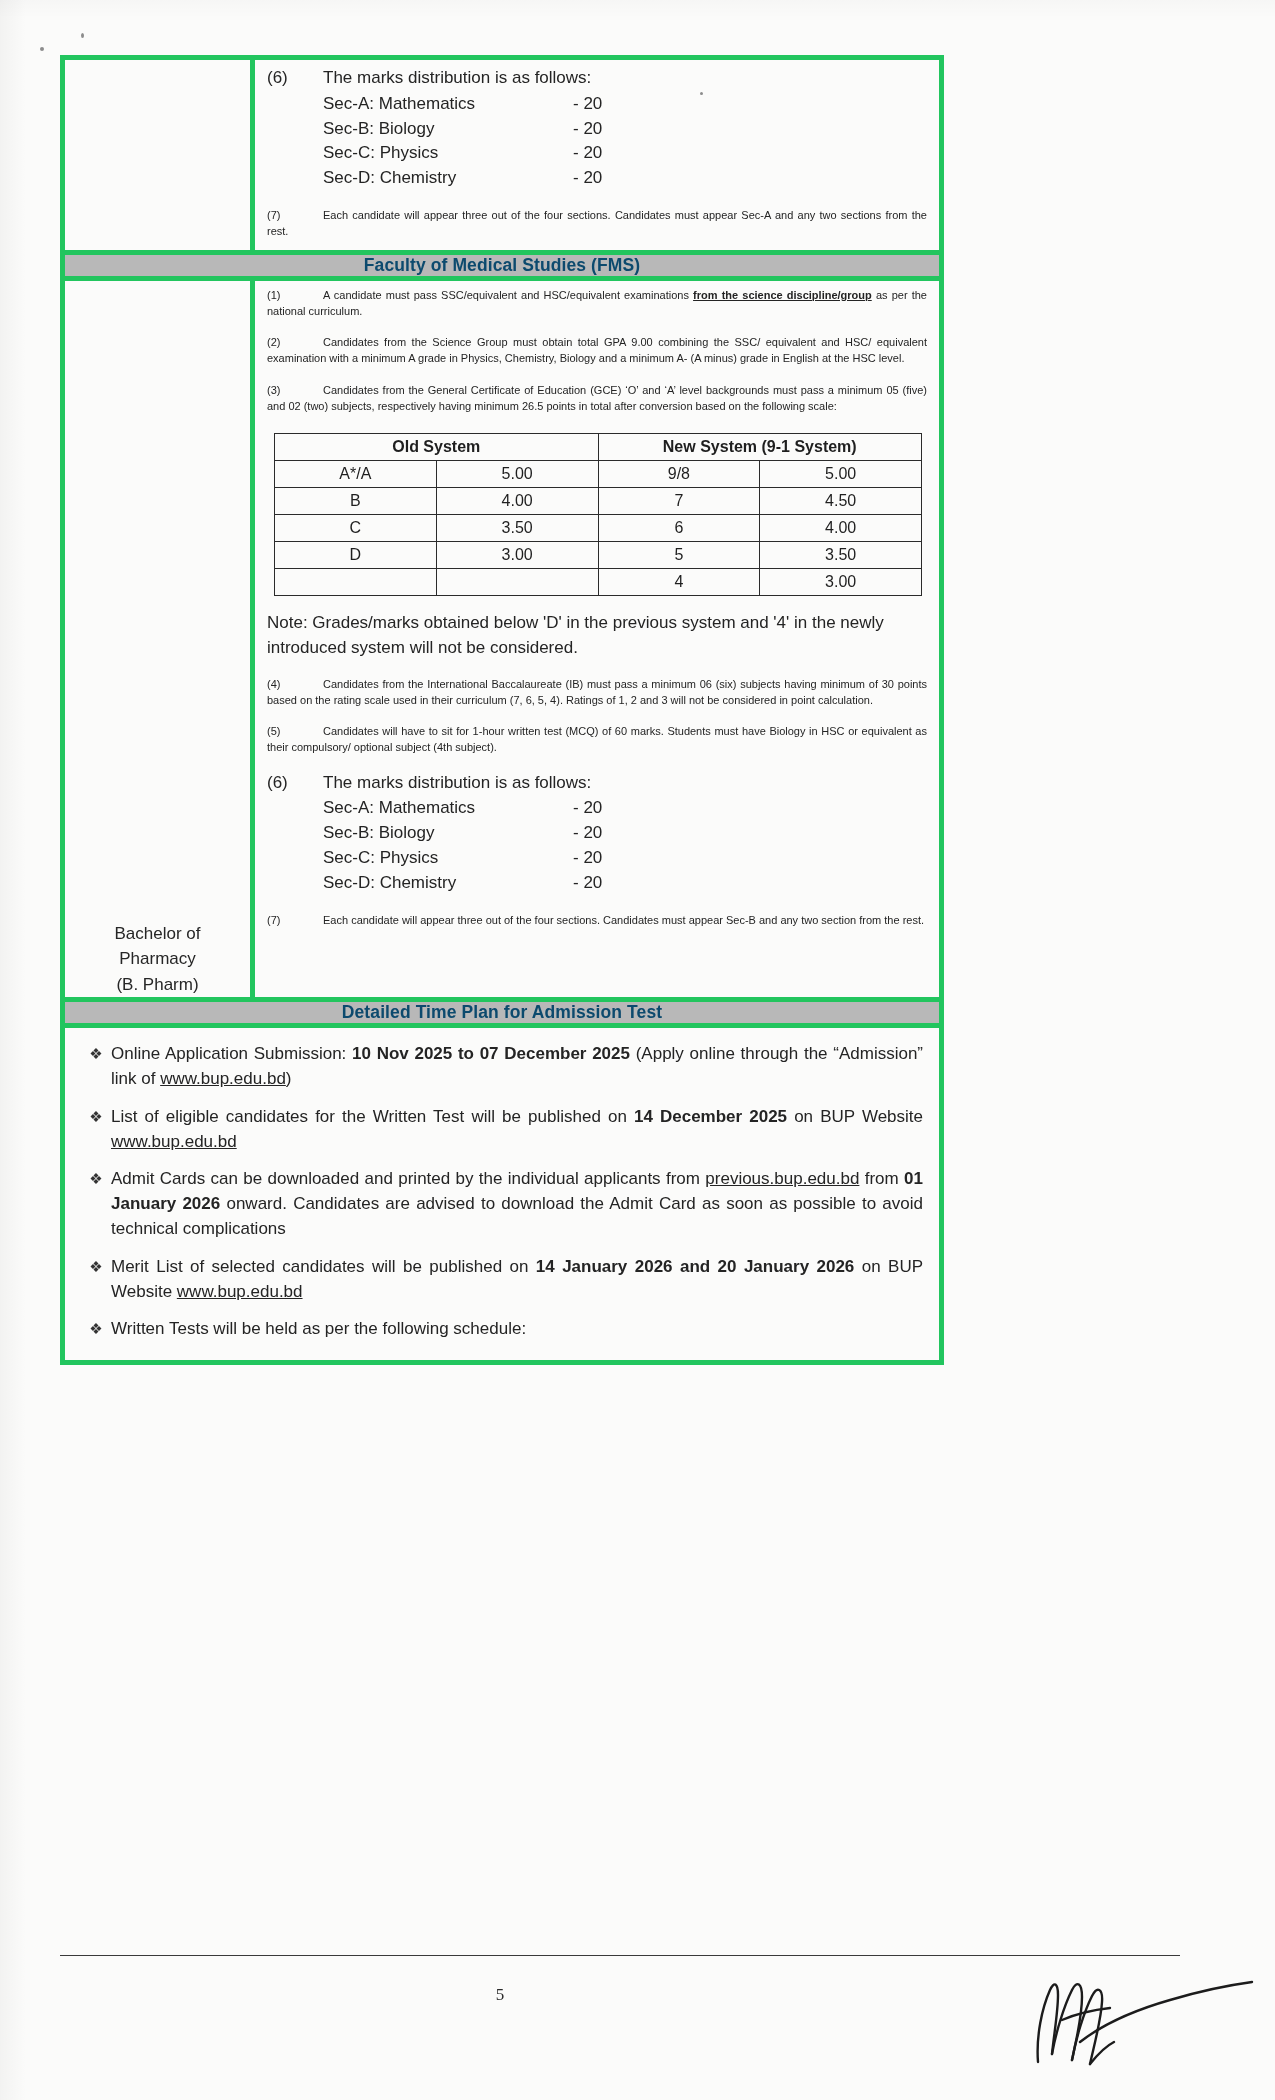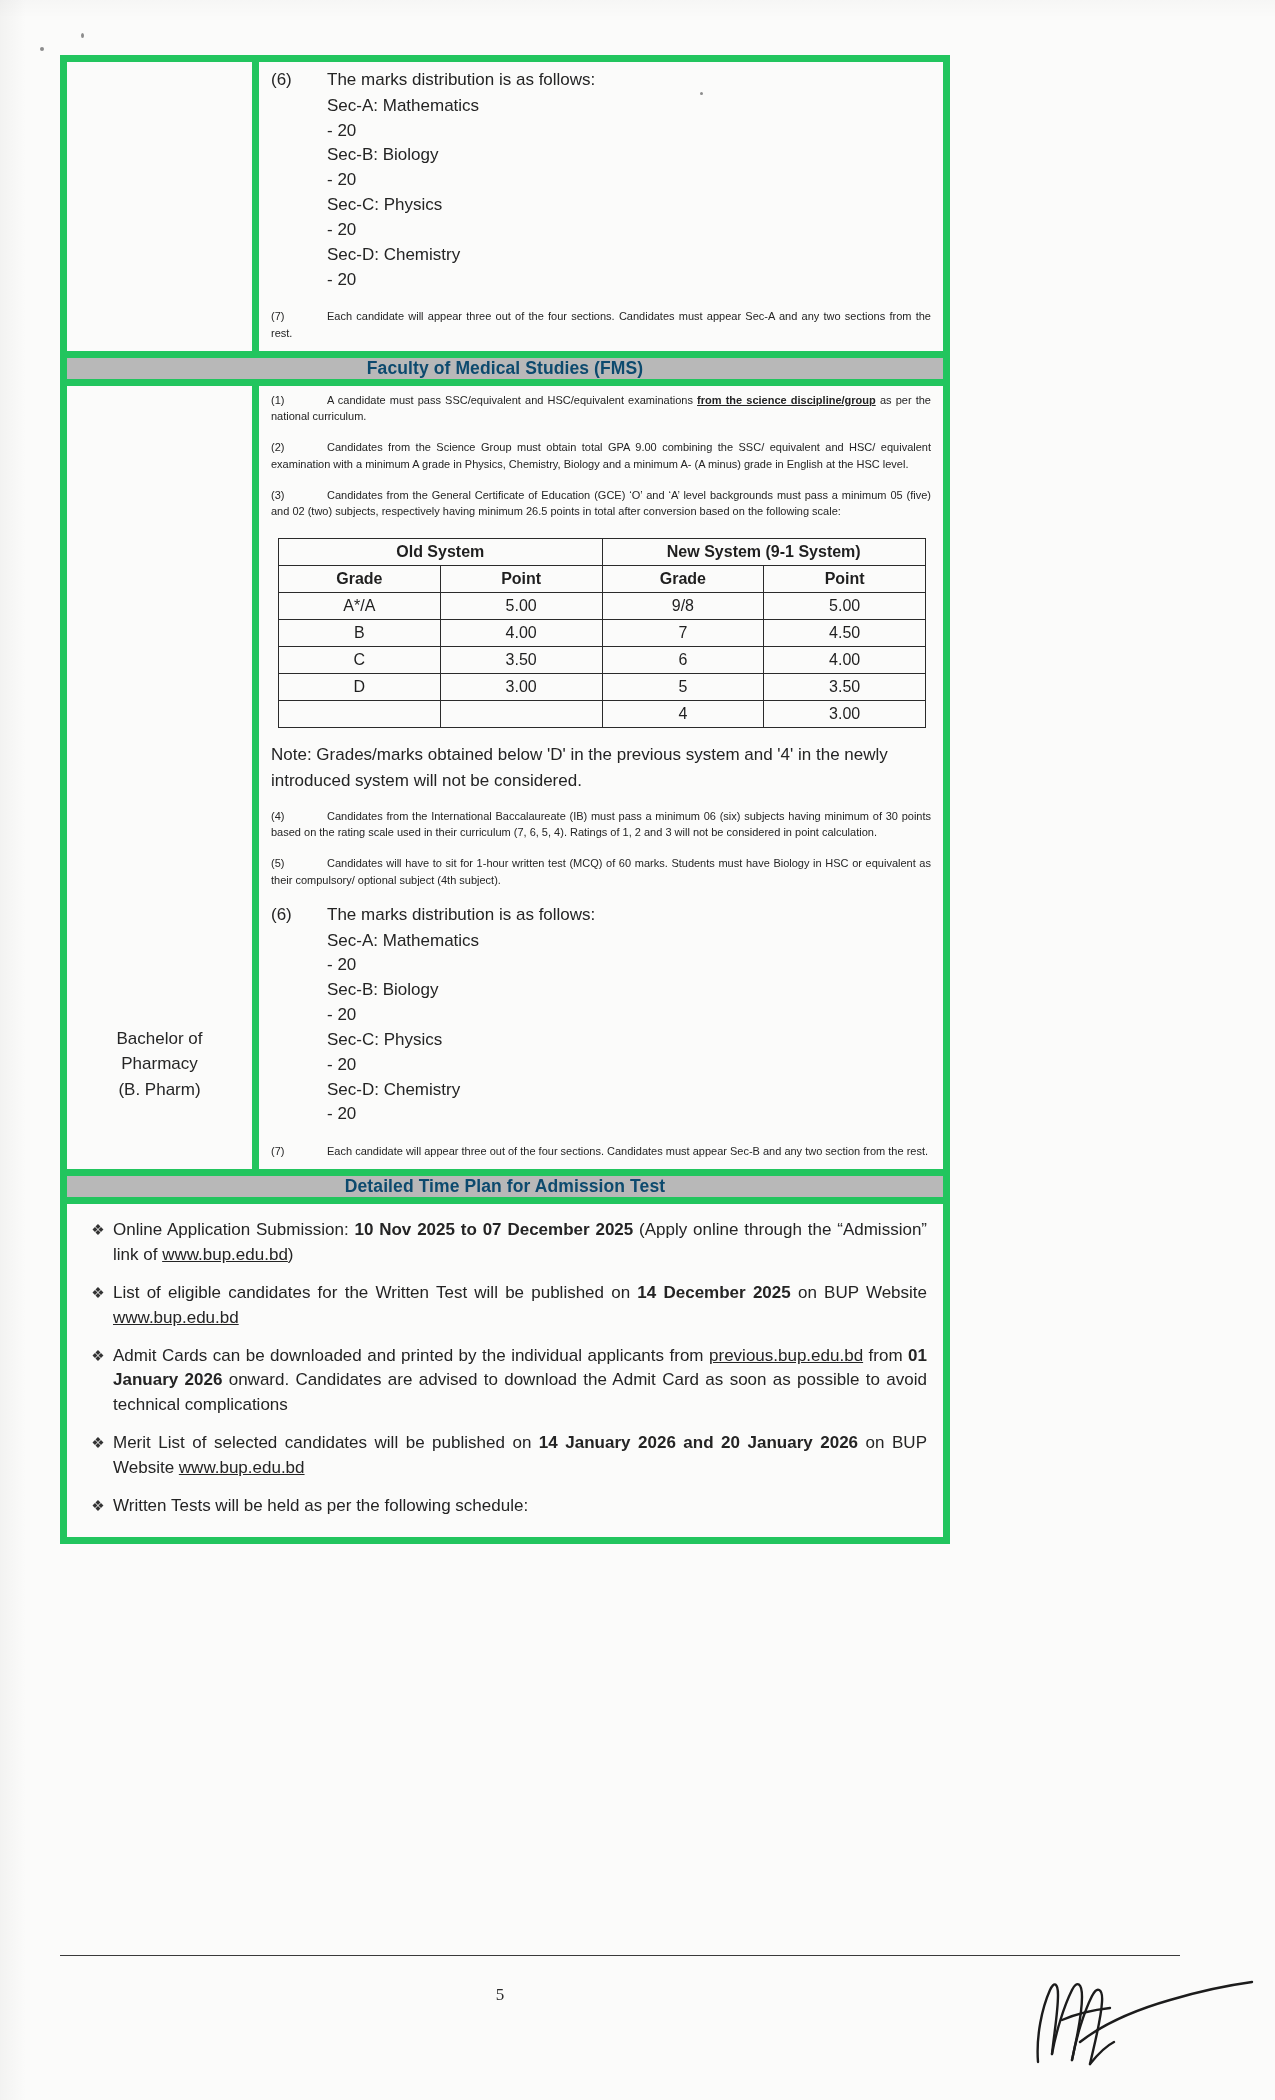--- a/index.html
+++ b/index.html
@@ -39,21 +39,21 @@
     width: 870px;
   }
 
   table.main {
     width: 870px;
     border-collapse: collapse;
     table-layout: fixed;
   }
   table.main > tbody > tr > td,
   table.main > tbody > tr > th {
-    border: 7px solid #22c55e;
+    border: 5px solid #22c55e;
     vertical-align: top;
     padding: 0;
   }
   .col-left { width: 185px; }
   .col-right { width: 684px; }
 
   .cellpad { padding: 6px 12px 10px 12px; }
 
   .band {
     background: #b8b8b8;
@@ -101,21 +101,21 @@
   .num { display: inline-block; width: 56px; }
   .bu { font-weight: bold; text-decoration: underline; }
 
   .marks-block {
     font-size: 17px;
     line-height: 1.46;
     color: #242424;
     margin: 0 0 16px 0;
   }
   .marks-head { margin-bottom: 1px; }
-  .marks-row { display: flex; padding-left: 56px; flex-direction: column; }
+  .marks-row { display: flex; padding-left: 56px; }
   .marks-label { width: 250px; }
   .marks-val { width: 80px; }
 
   
   .gradewrap { padding: 4px 0 12px 2px; }
   table.grade {
     border-collapse: collapse;
     width: 648px;
     margin: 0 auto;
     table-layout: fixed;
@@ -269,26 +269,20 @@
             </p>
 
             <div class="gradewrap">
               <table class="grade">
                 <tbody>
                   <tr>
                     <th class="g1" colspan="2">Old System</th>
                     <th class="g3" colspan="2">New System (9-1 System)</th>
                   </tr>
                   <tr>
-                    <th class="g1">Grade</th>
-                    <th class="g2">Point</th>
-                    <th class="g3">Grade</th>
-                    <th class="g4">Point</th>
-                  </tr>
-                  <tr>
                     <td>A*/A</td>
                     <td>5.00</td>
                     <td>9/8</td>
                     <td>5.00</td>
                   </tr>
                   <tr>
                     <td>B</td>
                     <td>4.00</td>
                     <td>7</td>
                     <td>4.50</td>

